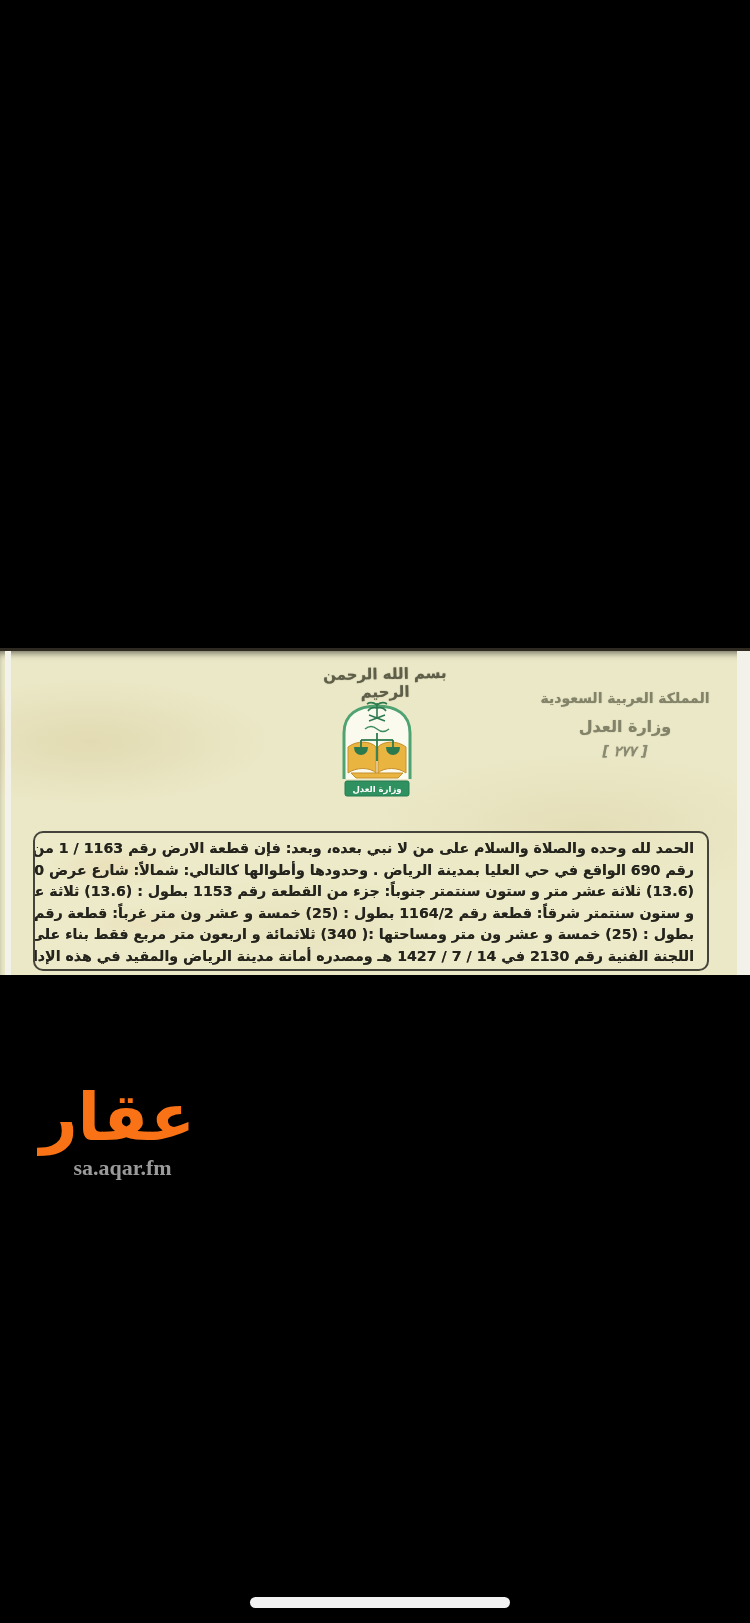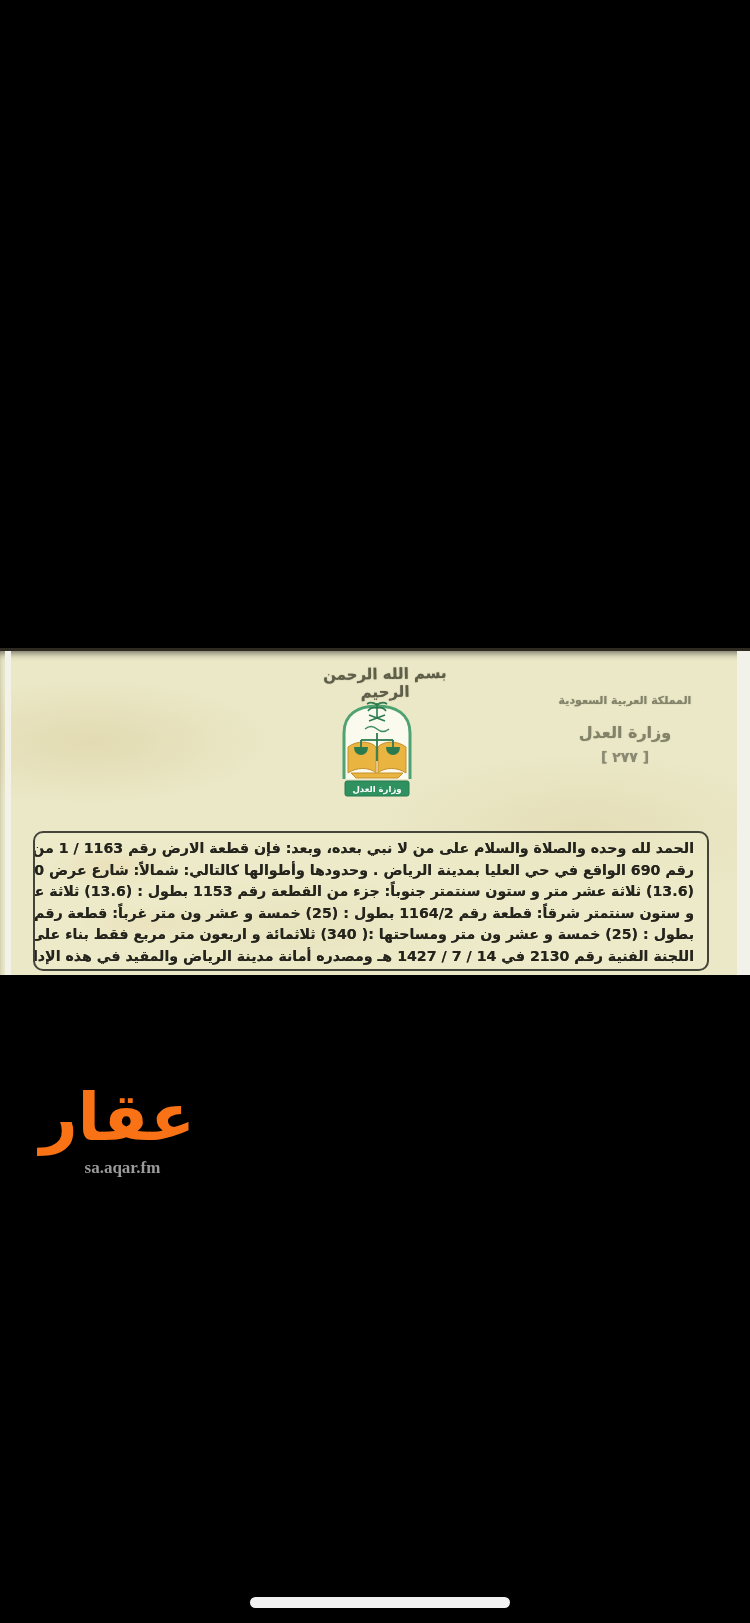--- a/index.html
+++ b/index.html
@@ -33,43 +33,43 @@
     text-shadow:0 0 1px rgba(94,94,73,.8);transform:rotate(-1deg);
   }
   
   .emblem{position:absolute;left:335px;top:48px;width:84px;height:100px;}
   
   .header-right{
     position:absolute;left:535px;top:38px;width:180px;text-align:center;
     color:#83836a;direction:rtl;font-weight:bold;
     text-shadow:0 0 1px rgba(131,131,106,.75);
   }
-  .header-right .kingdom{font-size:11px;line-height:24px;}
+  .header-right .kingdom{font-size:14px;line-height:18px;}
   .header-right .ministry{font-size:16px;line-height:20px;margin-top:10px;letter-spacing:1px;}
-  .header-right .page-number{font-size:14px;line-height:18px;margin-top:5px;color:#8a8a72;}
+  .header-right .page-number{font-size:14px;line-height:18px;margin-top:5px;color:#8a8a72;font-style:italic;}
   
   .deed-box{
     position:absolute;left:33px;top:180px;width:676px;height:140px;
     box-sizing:border-box;border:2px solid #45443a;border-radius:10px;
     background:rgba(240,237,203,.45);
     padding:5px 13px 0 13px;direction:rtl;overflow:hidden;
   }
   .deed-line{
     font-size:14.2px;line-height:21.6px;font-weight:bold;color:#24241d;
     text-align:justify;text-align-last:justify;white-space:nowrap;
     text-shadow:0 0 .5px rgba(36,36,29,.7);
   }
   
   .watermark{position:absolute;left:50px;top:1082px;width:145px;text-align:center;}
   .wm-logo{
     font-size:66px;line-height:72px;font-weight:bold;color:#f97316;
     direction:rtl;font-family:"DejaVu Sans",sans-serif;
   }
   .wm-site{
-    font-size:17px;line-height:24px;font-weight:bold;color:#9b9b9b;
+    font-size:22px;line-height:24px;font-weight:bold;color:#9b9b9b;
     font-family:"Liberation Serif","DejaVu Serif",serif;margin-top:2px;
   }
   
   .home-indicator{
     position:absolute;left:250px;top:1597px;width:260px;height:11px;
     background:#f2f2f2;border-radius:6px;
   }
 </style>
 </head>
 <body>

